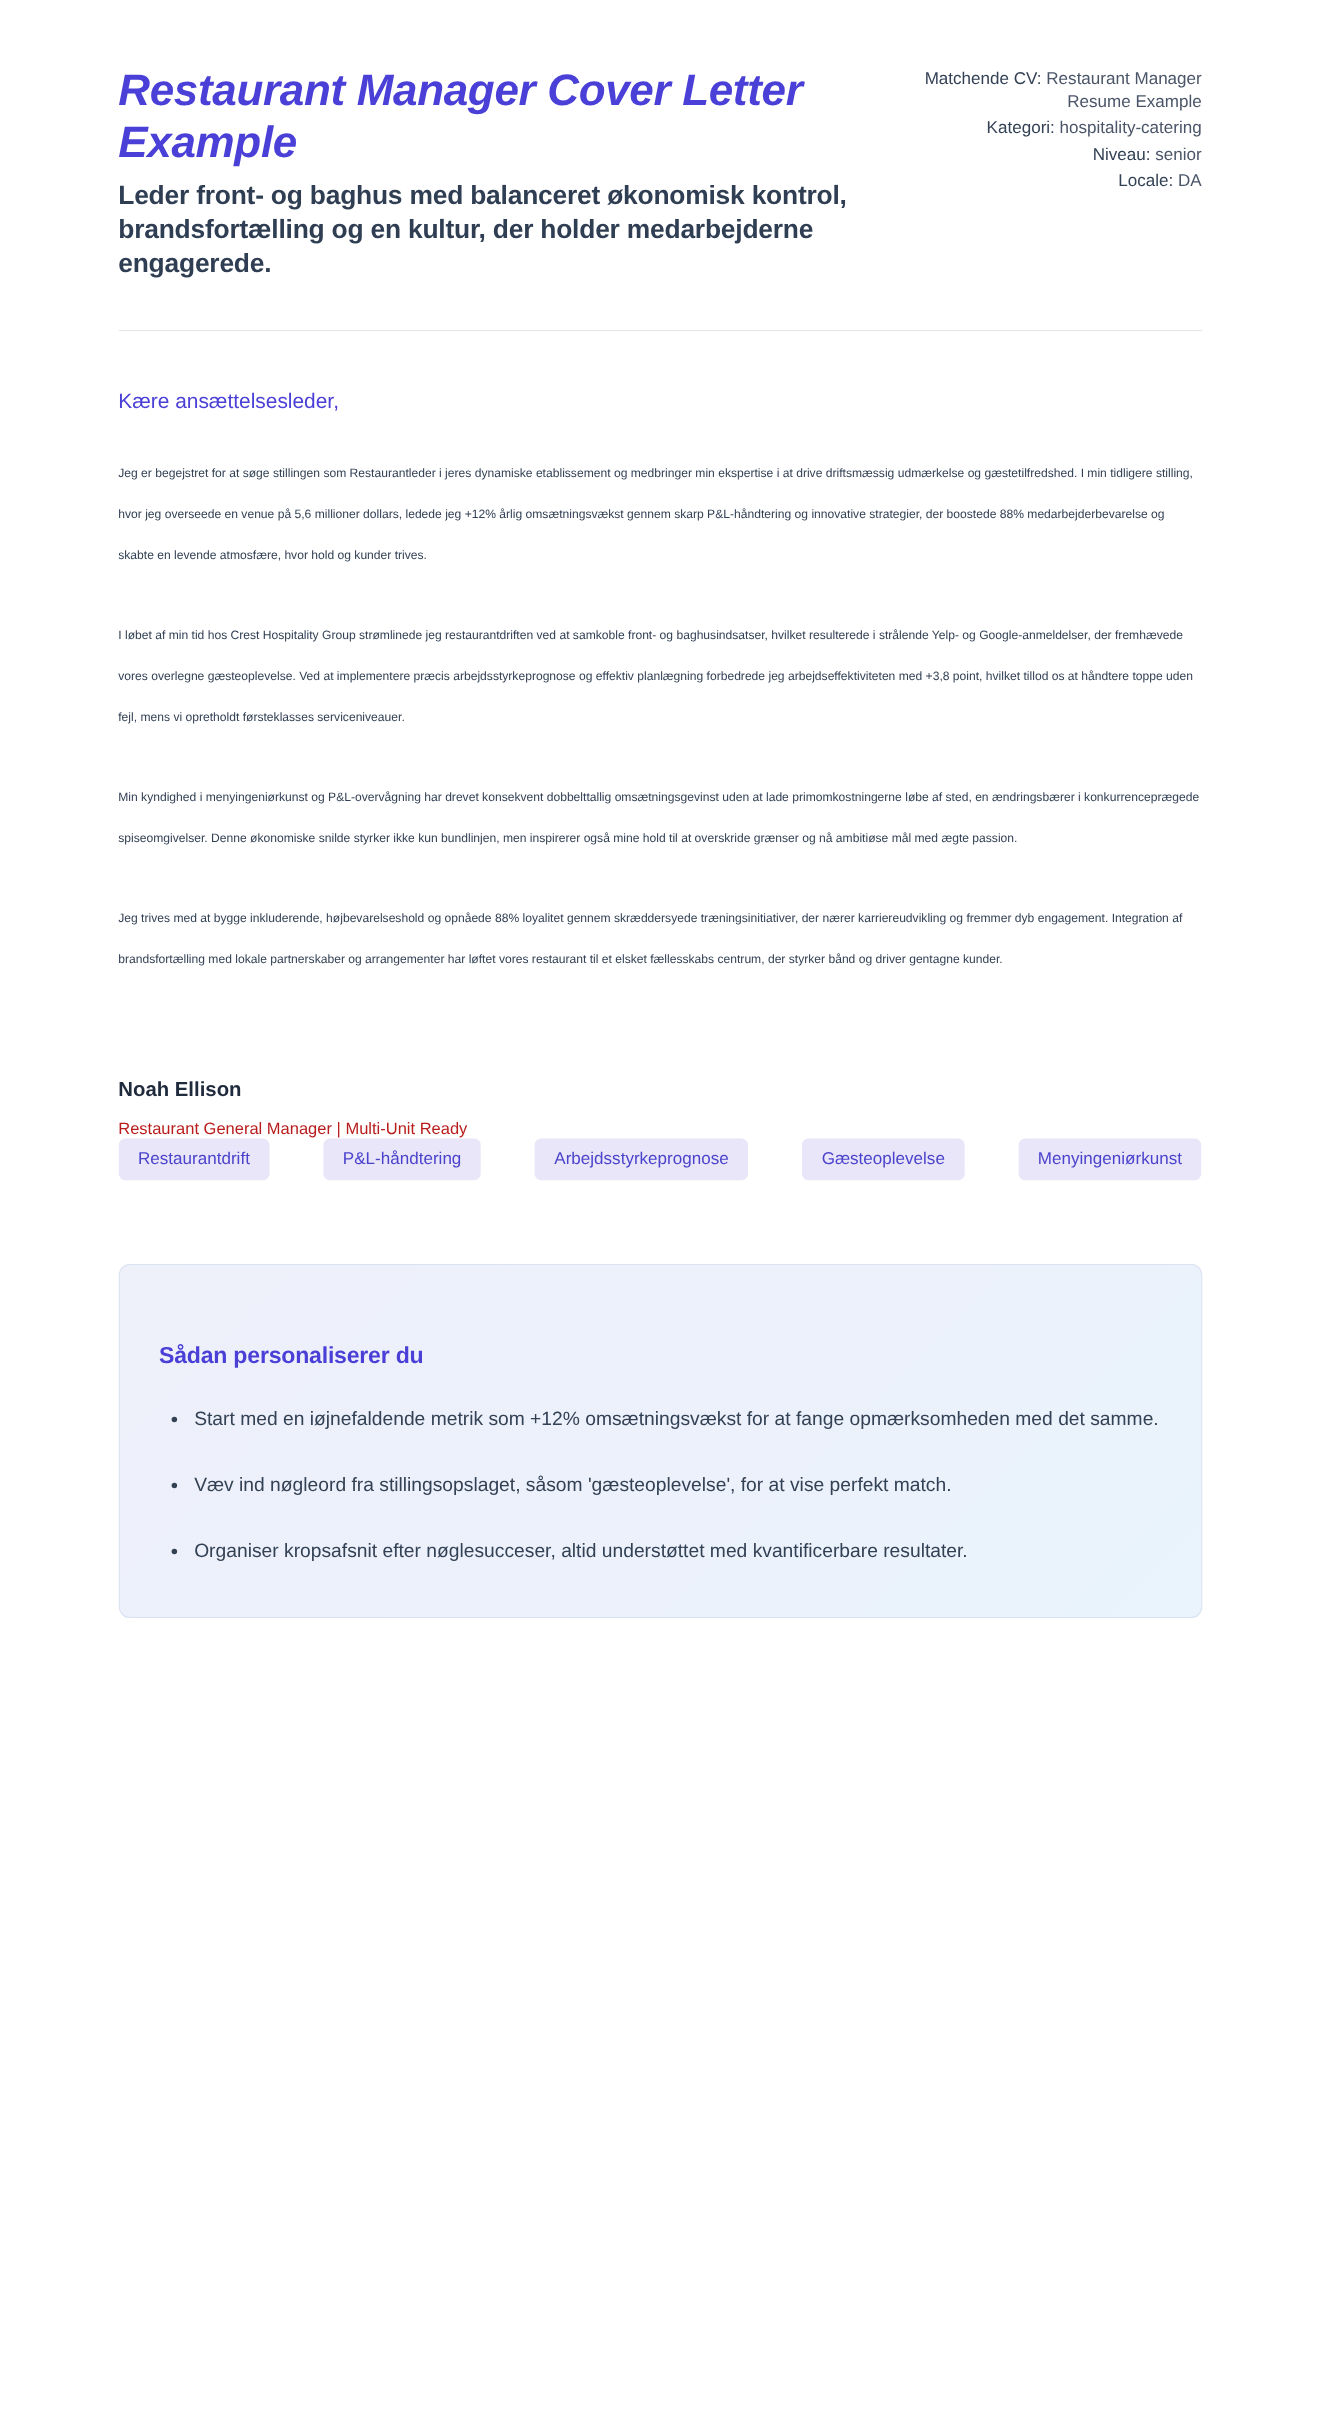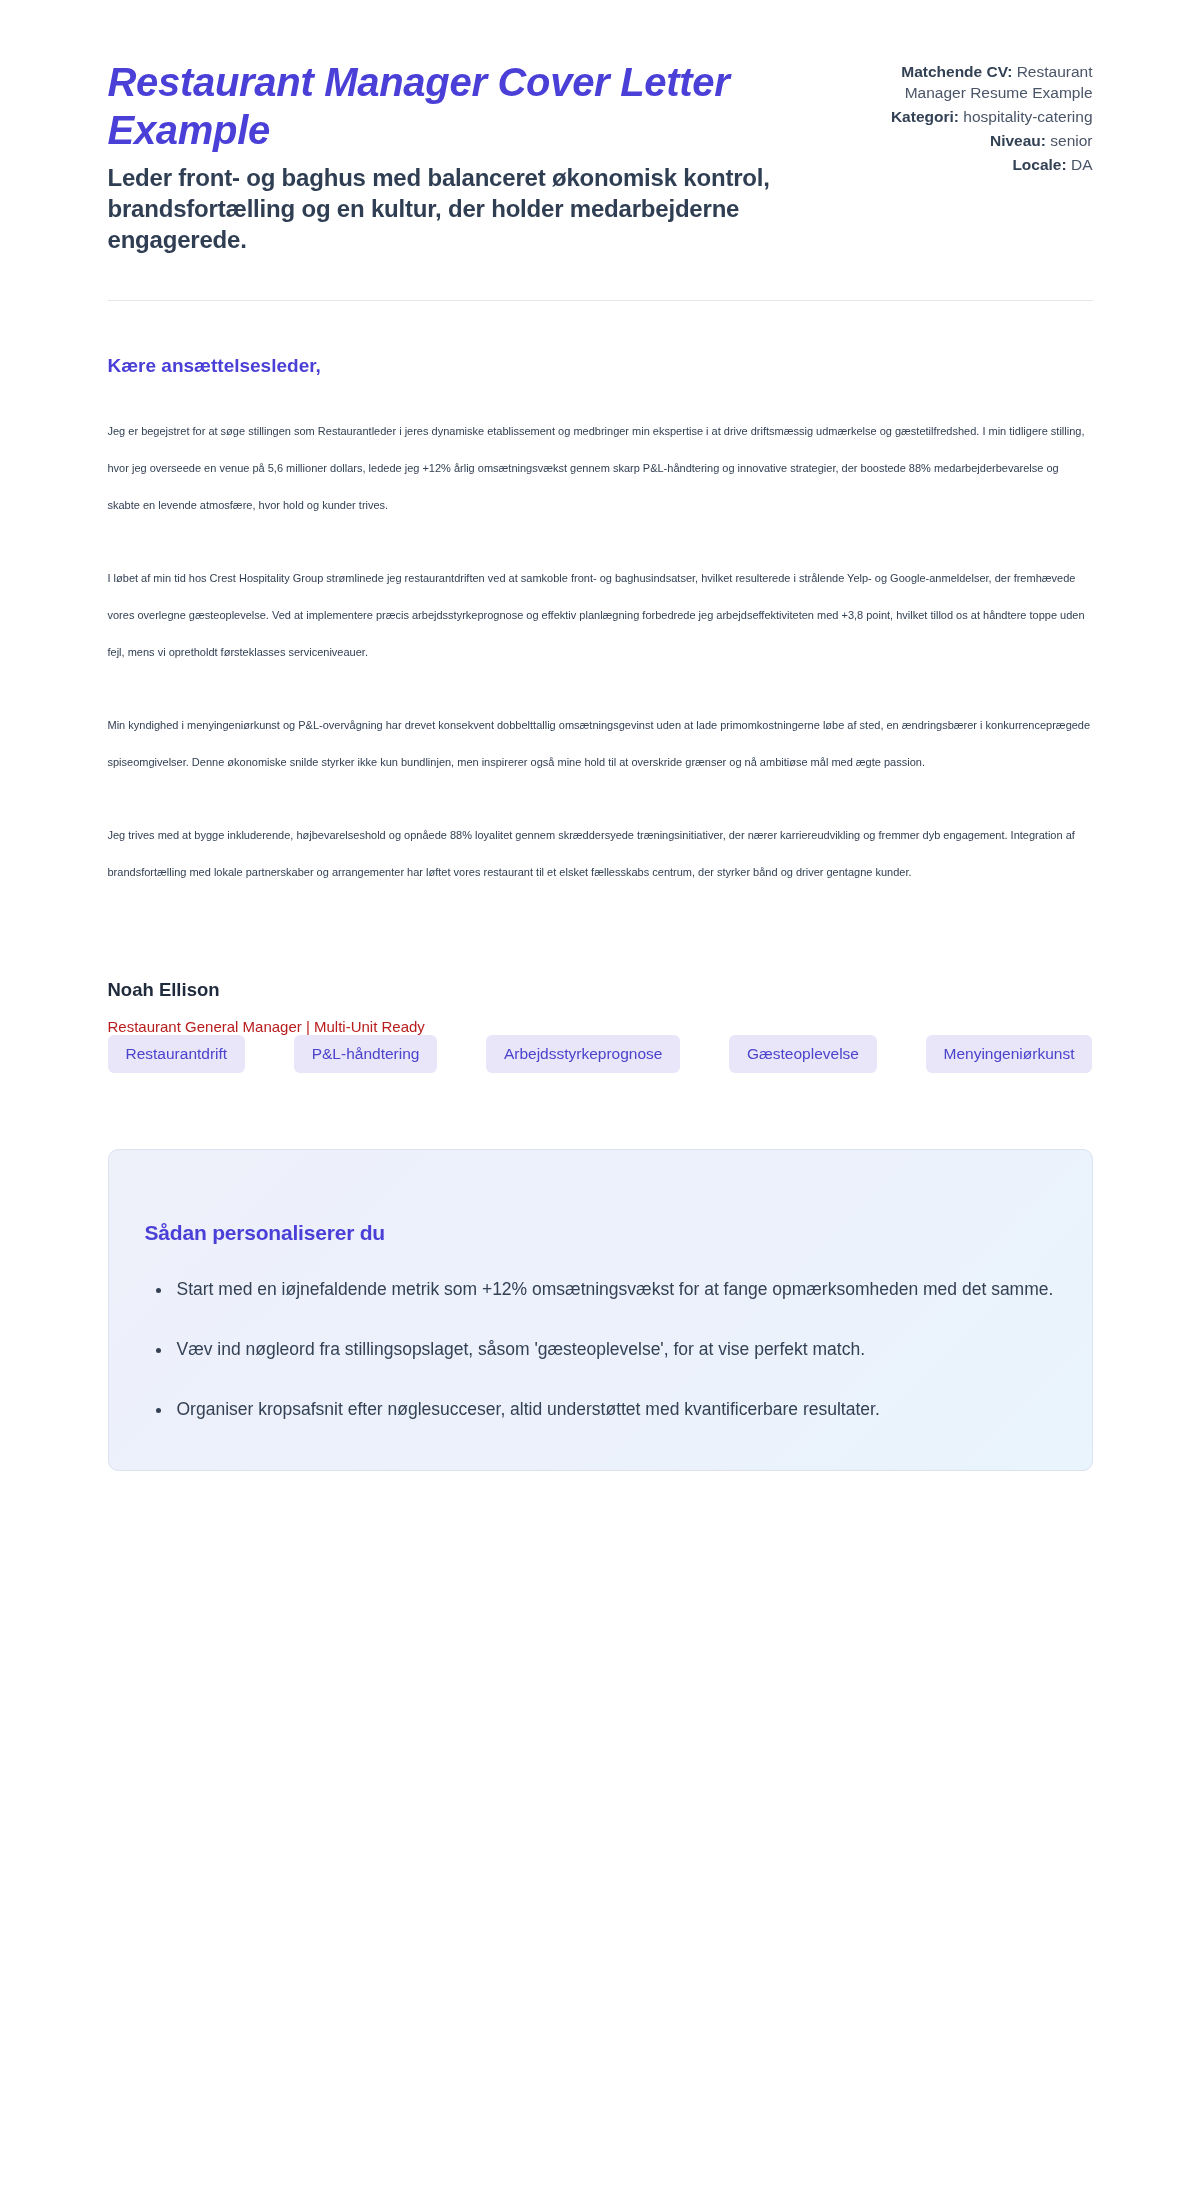--- a/index.html
+++ b/index.html
@@ -39,33 +39,33 @@
   }
   .meta {
     width: 258px;
     text-align: right;
     font-size: 15.5px;
     line-height: 1.35;
     color: #4a5568;
     padding-top: 4px;
   }
   .meta-item { margin-bottom: 3px; }
-  .meta-label { font-weight: bold; color: #334155; }
+  .meta-label { font-weight: normal; color: #334155; }
 
   .divider {
     border: none;
     border-top: 1px solid #e5e7eb;
     margin-top: 44px;
   }
 
   
   .greeting {
     margin-top: 54px;
     font-size: 19px;
-    font-weight: bold;
+    font-weight: normal;
     color: #4a3fd6;
   }
   .paragraph {
     margin-top: 36px;
     font-size: 11px;
     line-height: 37px;
     color: #334155;
   }
   .signature-name {
     margin-top: 88px;

